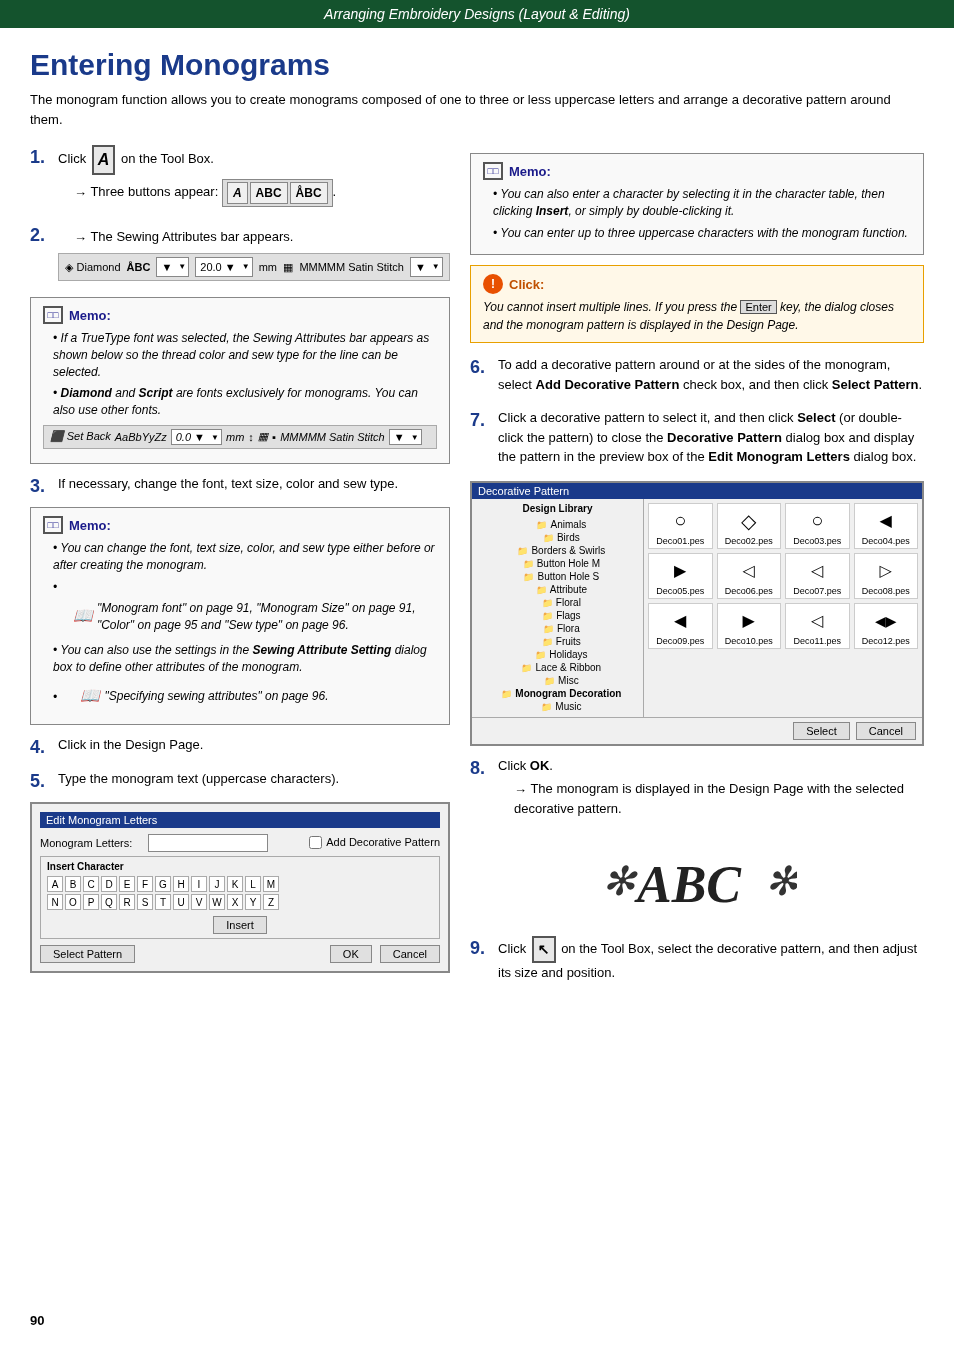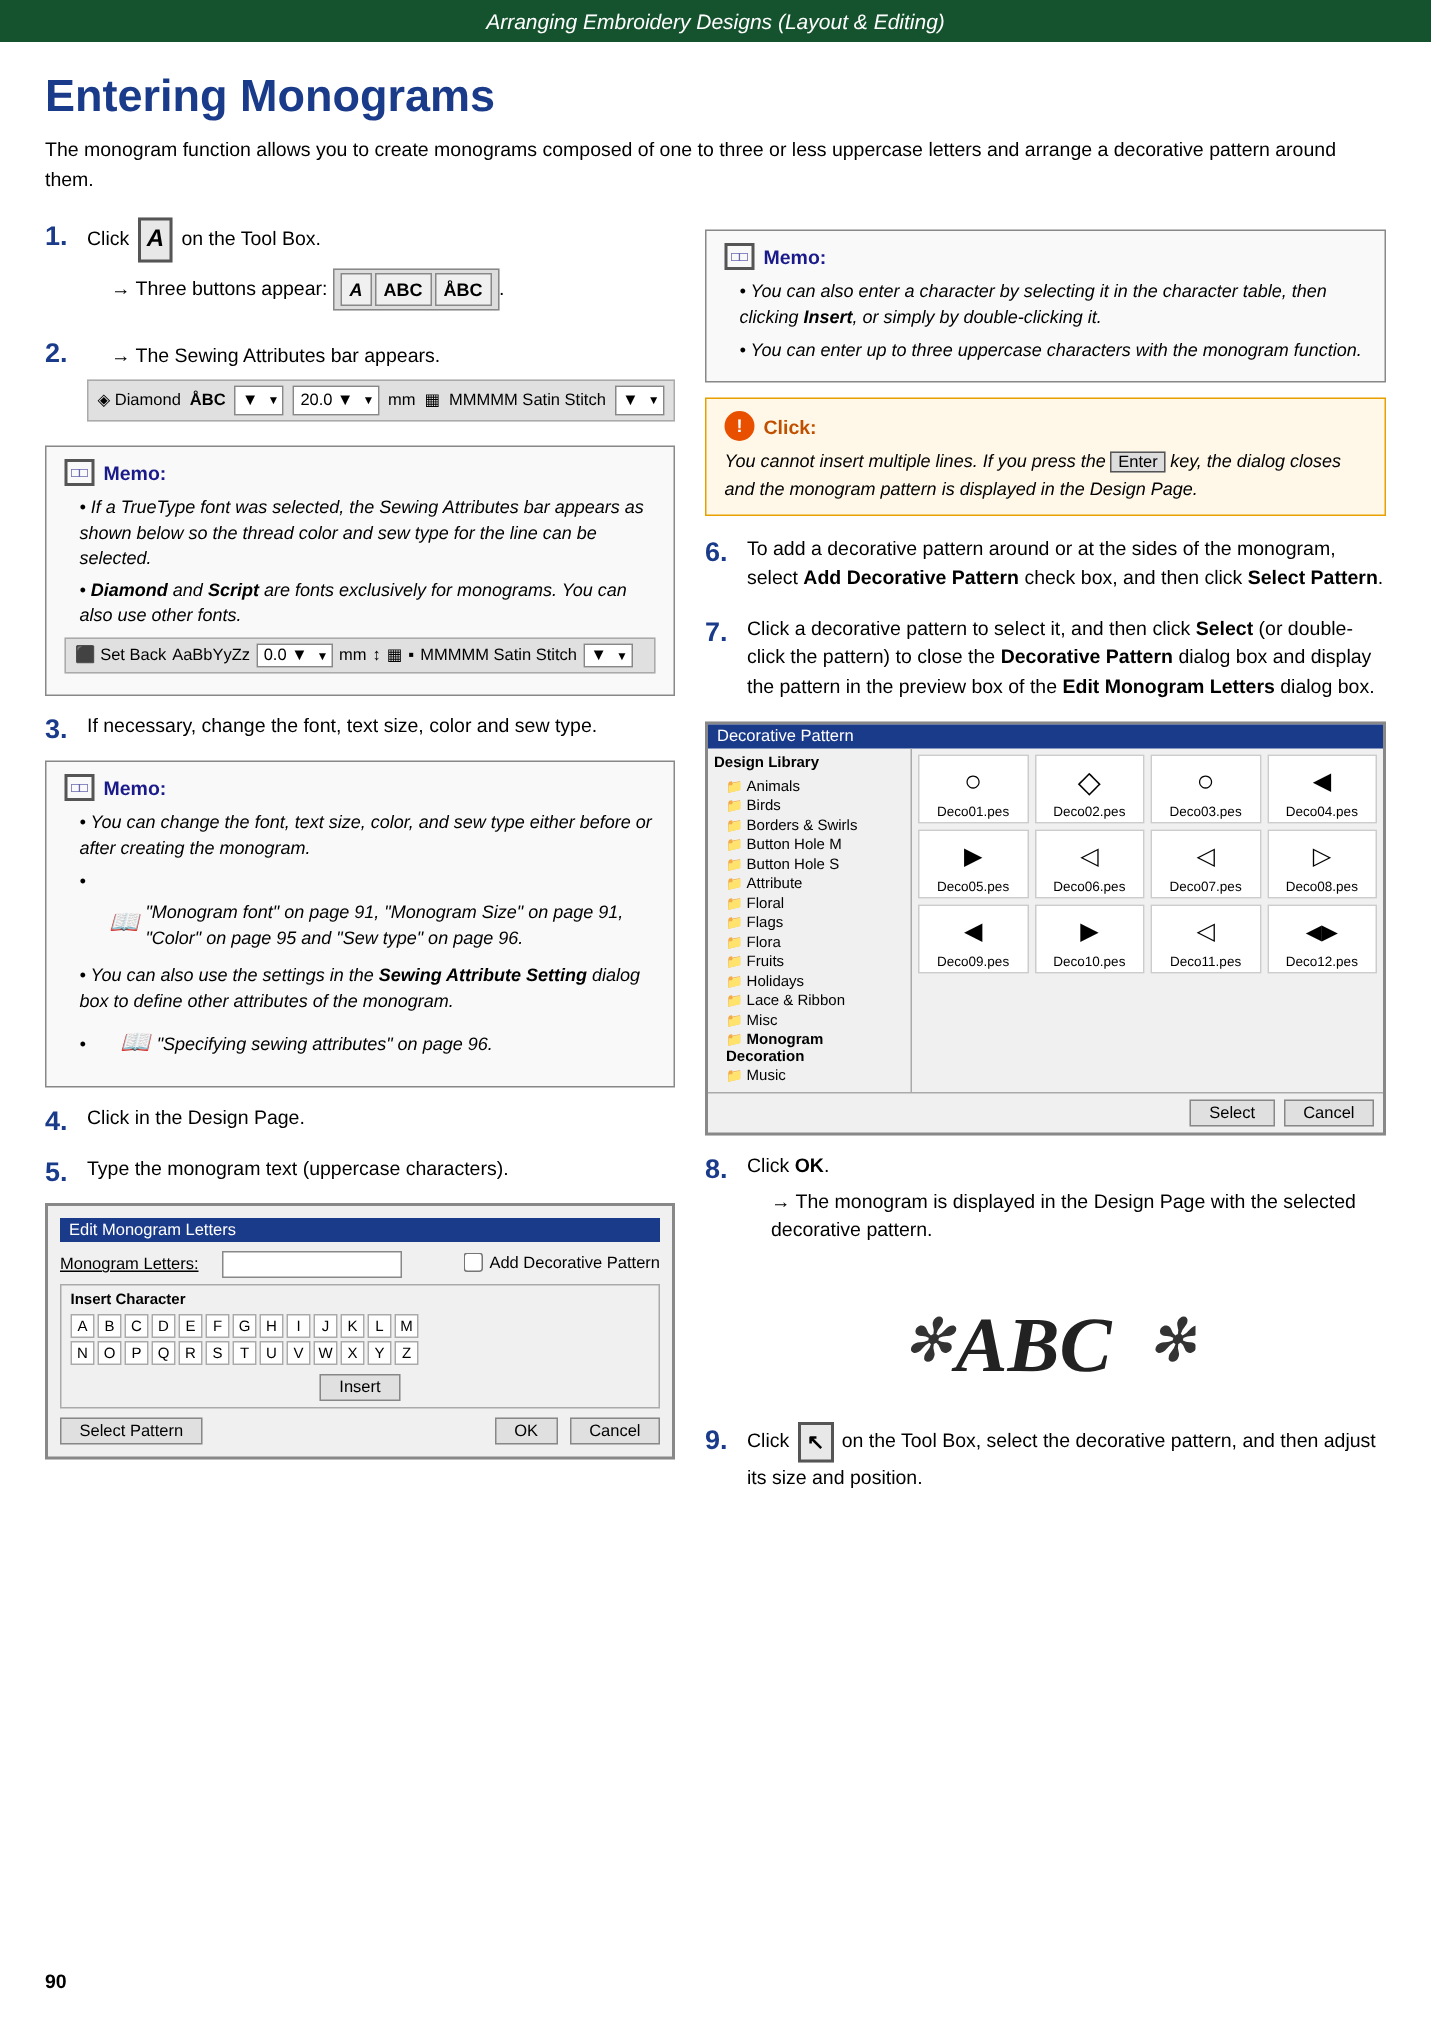--- a/index.html
+++ b/index.html
@@ -145,20 +145,21 @@
     }
     .sewing-bar2 {
       border: 1px solid #aaa;
       background: #e0e0e0;
       display: flex;
       align-items: center;
       padding: 3px 6px;
       font-size: 11px;
       gap: 4px;
       margin: 6px 0;
+      font-style: italic;
     }
     .dropdown-sim {
       border: 1px solid #888;
       background: #fff;
       padding: 1px 16px 1px 4px;
       font-size: 11px;
       position: relative;
       display: inline-block;
     }
     .dropdown-sim::after {
@@ -234,21 +235,20 @@
     }
     .dialog-row {
       display: flex;
       align-items: center;
       gap: 8px;
       margin-bottom: 4px;
     }
     .dialog-label {
       font-size: 11px;
       min-width: 100px;
-      text-decoration: underline;
     }
     .dialog-input {
       border: 1px solid #888;
       background: #fff;
       height: 18px;
       width: 120px;
     }
     .dialog-section {
       border: 1px solid #aaa;
       padding: 4px 6px;
@@ -300,24 +300,25 @@
     .decor-title {
       background: #1a3a8a;
       color: #fff;
       padding: 2px 6px;
       font-size: 11px;
     }
     .decor-inner {
       display: flex;
     }
     .decor-tree {
-      width: 136px;
+      width: 172px;
       border-right: 1px solid #aaa;
       padding: 4px;
       font-size: 10px;
+      text-align: center;
     }
     .decor-tree ul {
       list-style: none;
       padding-left: 8px;
     }
     .decor-tree li {
       padding: 1px 0;
     }
     .decor-tree li::before {
       content: "📁 ";

